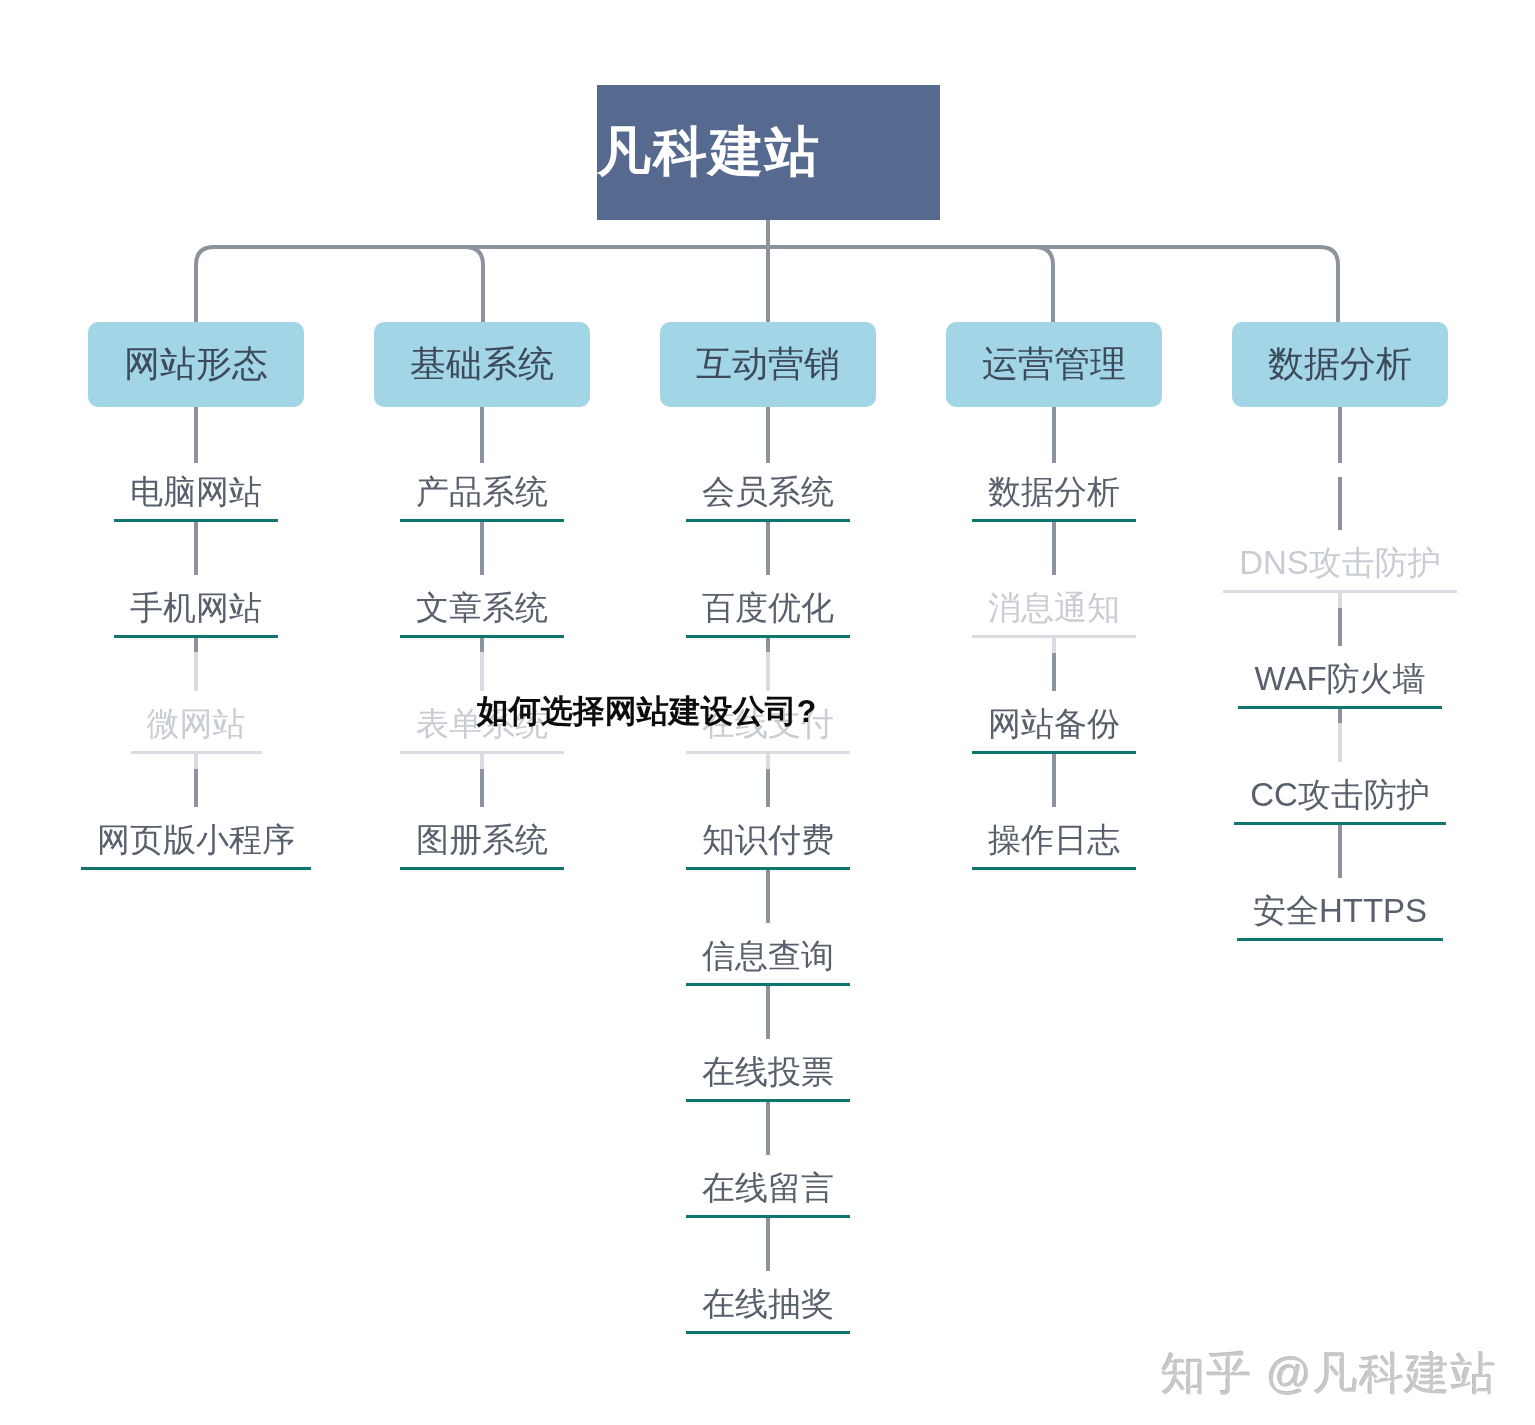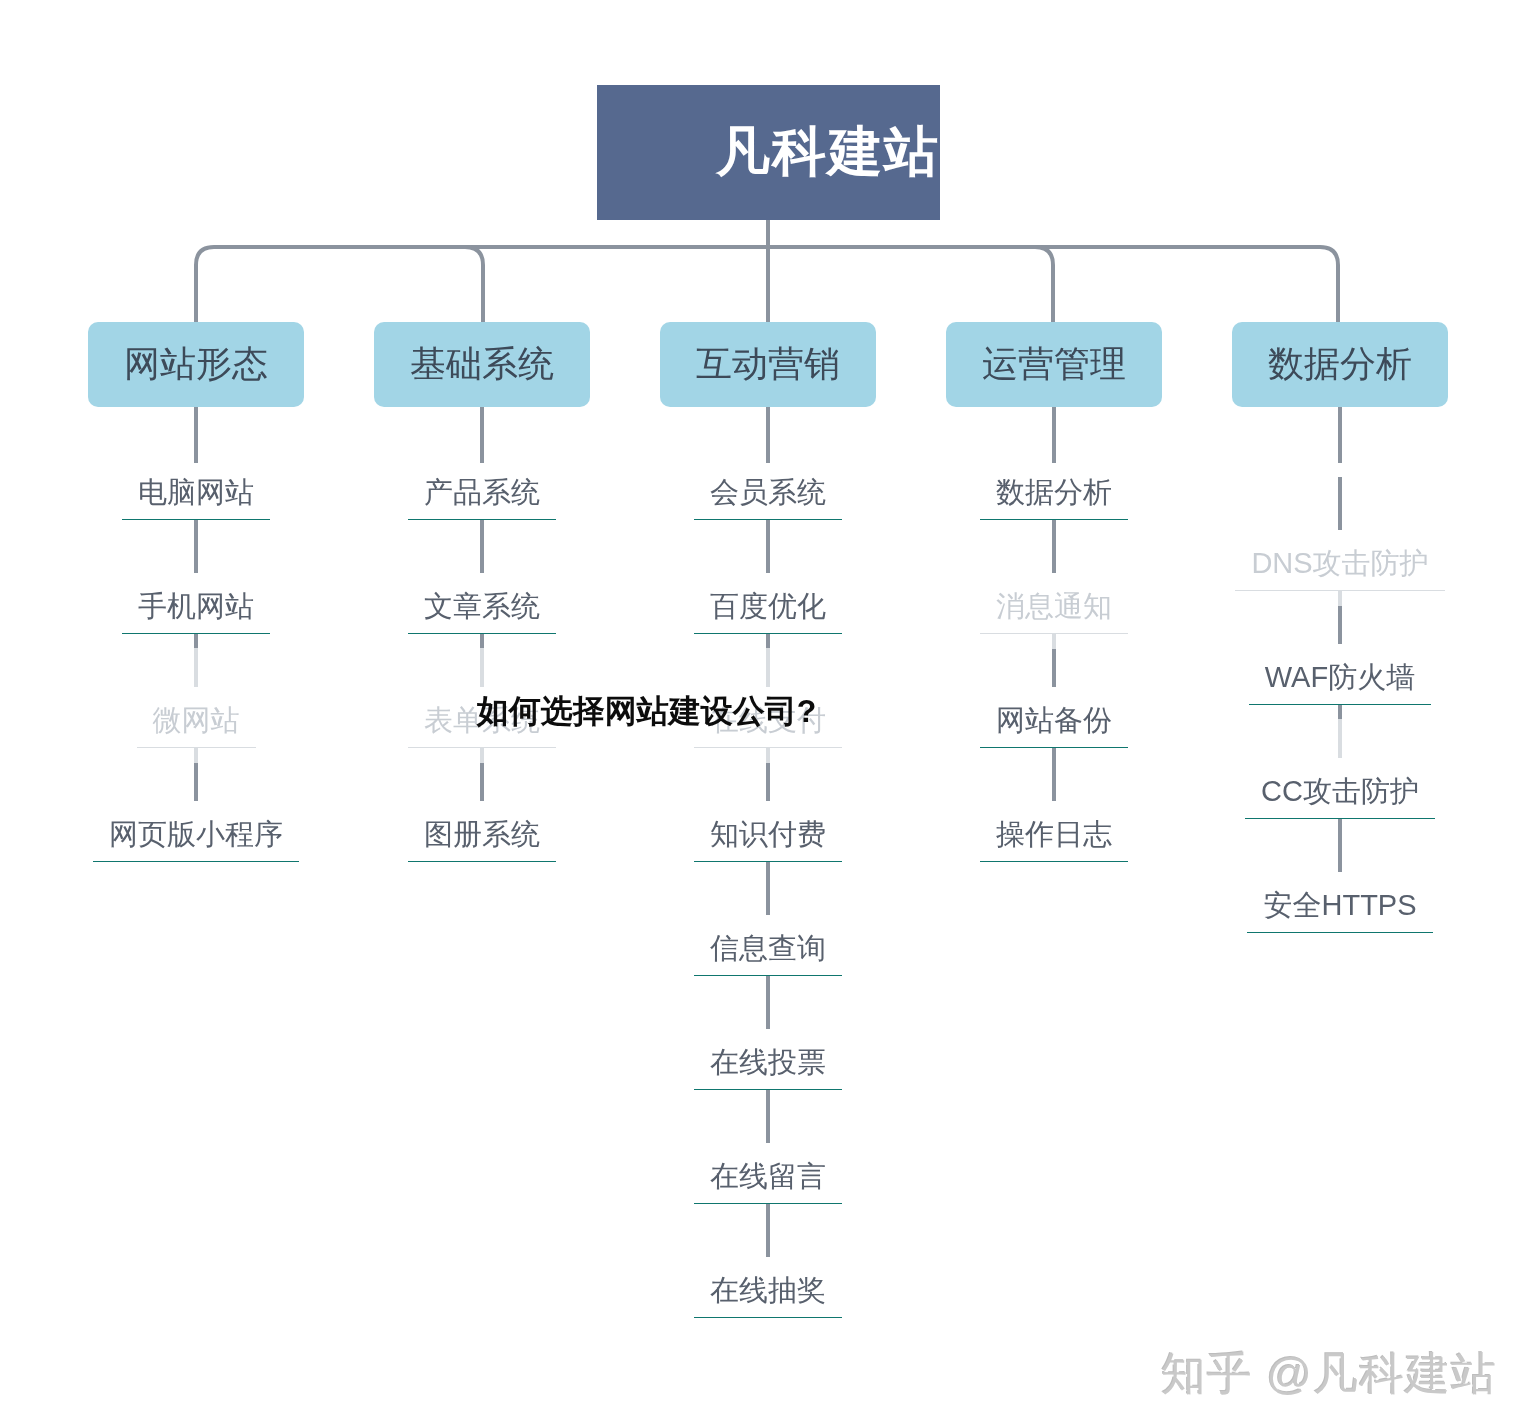--- a/index.html
+++ b/index.html
@@ -7,40 +7,40 @@
     position:relative;
     width:1535px;height:1425px;
     background:#ffffff;
     overflow:hidden;
     font-family:"Liberation Sans","DejaVu Sans",sans-serif;
   }
   .trunk{position:absolute;left:0;top:0;}
   .root-box{
     position:absolute;left:597px;top:85px;width:343px;height:135px;
     background:#56698f;
-    display:flex;align-items:center;justify-content:flex-end;
+    display:flex;align-items:center;justify-content:flex-start;
   }
   .root-label{color:#ffffff;font-size:54px;font-weight:bold;letter-spacing:2px;white-space:nowrap;}
   .columns{
     position:absolute;left:53px;top:322px;width:1430px;
     display:flex;
   }
   .column{width:286px;display:flex;flex-direction:column;align-items:center;}
   .branch-box{
     width:216px;height:85px;border-radius:10px;
     background:#a2d5e6;
     display:flex;align-items:center;justify-content:center;
   }
   .branch-label{color:#3d4a59;font-size:36px;white-space:nowrap;}
   .stem{width:4px;height:56px;background:#8b939e;margin-bottom:14px;}
   .leaf{display:flex;flex-direction:column;align-items:center;}
   .leaf-text{
-    font-size:29px;line-height:30px;color:#58606d;
+    font-size:33px;line-height:30px;color:#58606d;
     padding:0 16px 12px 16px;
-    border-bottom:1px solid #0f766e;
+    border-bottom:3px solid #0f766e;
     white-space:nowrap;
   }
   .leaf.faded .leaf-text{color:#c8cdd3;border-bottom-color:#d9dde1;}
   .conn{width:4px;height:53px;margin-bottom:18px;background:#8b939e;}
   .conn.to-faded{background:linear-gradient(to bottom,#8b939e 0%,#8b939e 26%,#d9dde1 26%,#d9dde1 100%);}
   .conn.from-faded{background:linear-gradient(to bottom,#d9dde1 0%,#d9dde1 28%,#8b939e 28%,#8b939e 100%);}
   .overlay-title{
     position:absolute;left:0;top:690px;width:1293px;
     text-align:center;
     font-size:32px;font-weight:900;color:#0c0c0c;

